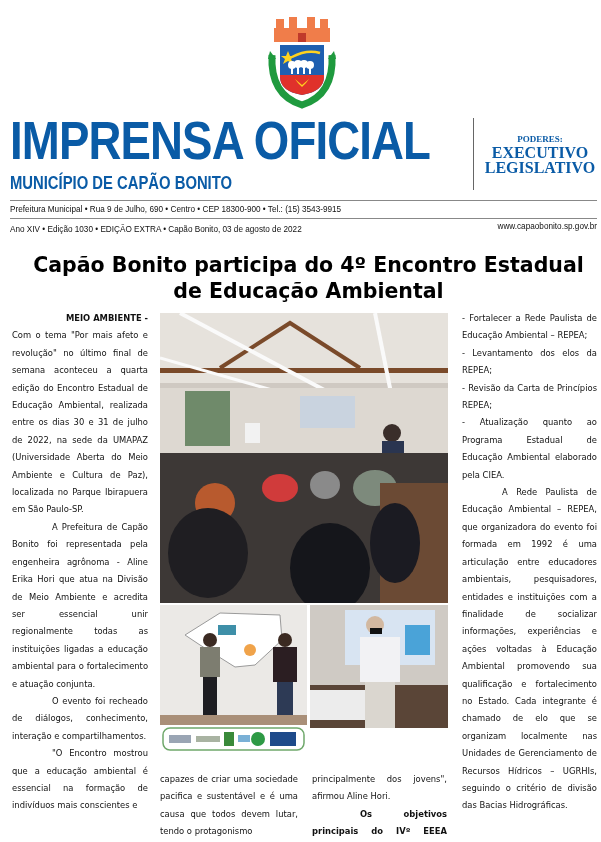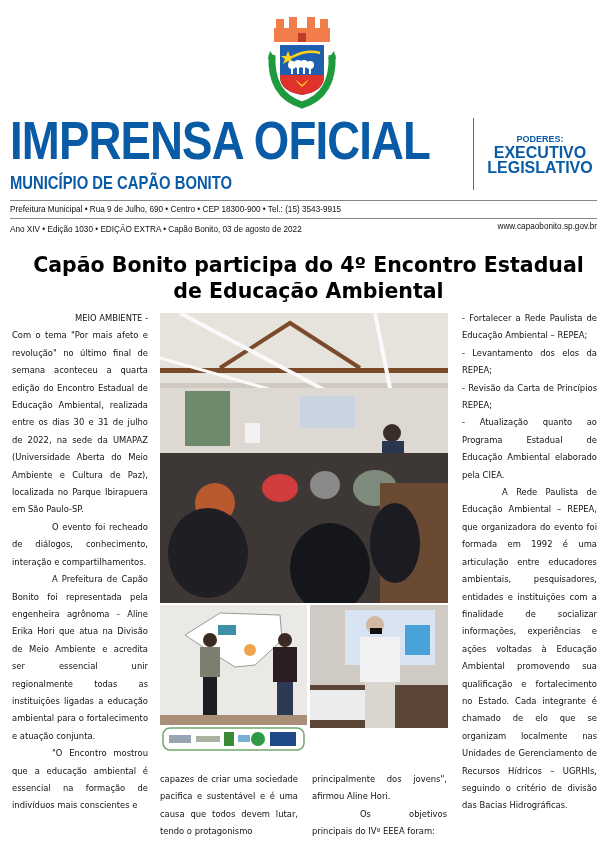--- a/index.html
+++ b/index.html
@@ -6,35 +6,35 @@
   body { width:601px; height:842px; position:relative; overflow:hidden; font-family:"DejaVu Sans", sans-serif; color:#111; }
   .abs { position:absolute; }
 
   
   #crest { left:262px; top:15px; width:80px; height:96px; }
 
   
   #title { left:10px; top:112px; font-family:"Liberation Sans", sans-serif; font-weight:bold; font-size:53px; line-height:58px; color:#0a5ba6; letter-spacing:-1px; transform:scaleX(0.86); transform-origin:left top; white-space:nowrap; }
   #subtitle { left:10px; top:173px; font-family:"Liberation Sans", sans-serif; font-weight:bold; font-size:19px; line-height:20px; color:#0a5ba6; transform:scaleX(0.78); transform-origin:left top; white-space:nowrap; }
   #vrule { left:473px; top:118px; width:1px; height:72px; background:#666; }
-  #powers { left:480px; top:134px; width:120px; text-align:center; font-family:Liberation Sans, sans-serif; font-weight:bold; color:#0a5ba6; }
+  #powers { left:480px; top:134px; width:120px; text-align:center; font-family:Liberation Serif, serif; font-weight:bold; color:#0a5ba6; }
   #powers .lbl { font-size:9px; line-height:11px; }
   #powers .val { font-size:16px; line-height:15px; }
 
   .hline { left:10px; width:587px; height:1px; background:#888; }
   .info { font-family:Liberation Sans, sans-serif; font-size:8.2px; color:#111; white-space:nowrap; }
 
   
   #headline { left:0; top:252px; width:601px; text-align:center; font-family:"DejaVu Sans", sans-serif; font-weight:bold; font-size:20.5px; line-height:26px; color:#000;padding-left:8px; }
 
   
   .col { font-family:"DejaVu Sans", sans-serif; font-size:8.4px; line-height:17.4px; color:#111; text-align:justify; }
   .col p { margin:0; }
   .col .ind { text-indent:40px; }
-  .col b { font-weight:normal;padding-left:8px; }
+  .col b { font-weight:bold;padding-left:8px; }
   #col1 { left:12px; top:310px; width:136px; }
   #col2a { left:160px; top:771px; width:138px; }
   #col2b { left:312px; top:771px; width:135px; }
   #col3 { left:462px; top:310px; width:135px; }
 
   
   .photo { overflow:hidden; }
   #photo-main { left:160px; top:313px; width:288px; height:290px; background:#8b7f76; }
   #photo-left { left:160px; top:605px; width:147px; height:120px; background:#e8e6e3; }
   #photo-right { left:310px; top:605px; width:138px; height:123px; background:#6d625b; }
@@ -93,22 +93,22 @@
 <div class="abs info" style="right:4px; top:222px;">www.capaobonito.sp.gov.br</div>
 
 <div id="headline" class="abs">
   <div>Capão Bonito participa do 4º Encontro Estadual</div>
   <div>de Educação Ambiental</div>
 </div>
 
 <div id="col1" class="abs col">
   <p style="text-align:right;"><b>MEIO AMBIENTE -</b></p>
   <p>Com o tema "Por mais afeto e revolução" no último final de semana aconteceu a quarta edição do Encontro Estadual de Educação Ambiental, realizada entre os dias 30 e 31 de julho de 2022, na sede da UMAPAZ (Universidade Aberta do Meio Ambiente e Cultura de Paz), localizada no Parque Ibirapuera em São Paulo-SP.</p>
+  <p class="ind">A Prefeitura de Capão Bonito foi representada pela engenheira agrônoma - Aline Erika Hori que atua na Divisão de Meio Ambiente e acredita ser essencial unir regionalmente todas as instituições ligadas a educação ambiental para o fortalecimento e atuação conjunta.</p>
   <p class="ind">O evento foi recheado de diálogos, conhecimento, interação e compartilhamentos.</p>
-  <p class="ind">A Prefeitura de Capão Bonito foi representada pela engenheira agrônoma - Aline Erika Hori que atua na Divisão de Meio Ambiente e acredita ser essencial unir regionalmente todas as instituições ligadas a educação ambiental para o fortalecimento e atuação conjunta.</p>
   <p class="ind">"O Encontro mostrou que a educação ambiental é essencial na formação de indivíduos mais conscientes e</p>
 </div>
 
 <div id="photo-main" class="abs photo">
   <svg width="288" height="290" viewBox="0 0 288 290">
     <rect width="288" height="290" fill="#cfc9c2"></rect>
     <rect y="0" width="288" height="70" fill="#e6e2dc"></rect>
     <path d="M60 55 L130 10 L200 55" stroke="#7a4a2a" stroke-width="4" fill="none"></path>
     <rect x="0" y="55" width="288" height="5" fill="#7a4a2a"></rect>
     <line x1="20" y1="0" x2="170" y2="80" stroke="#fafafa" stroke-width="4"></line>

